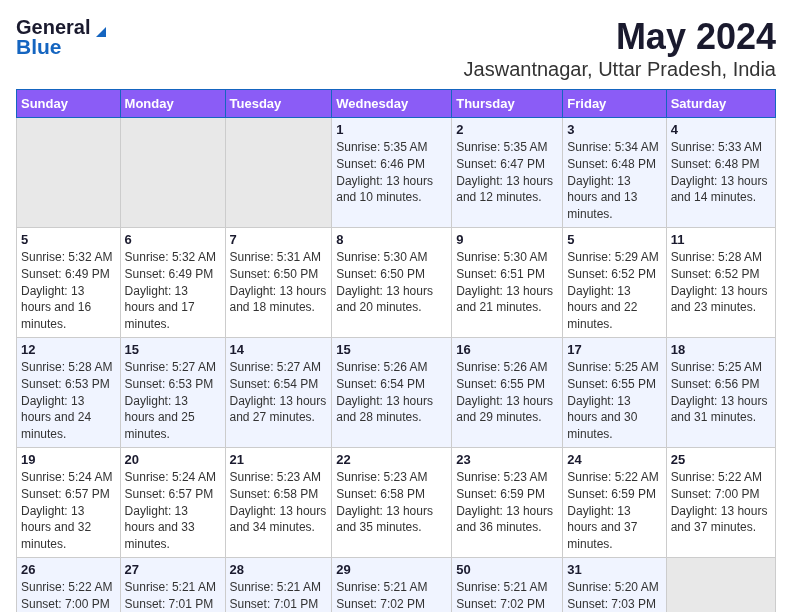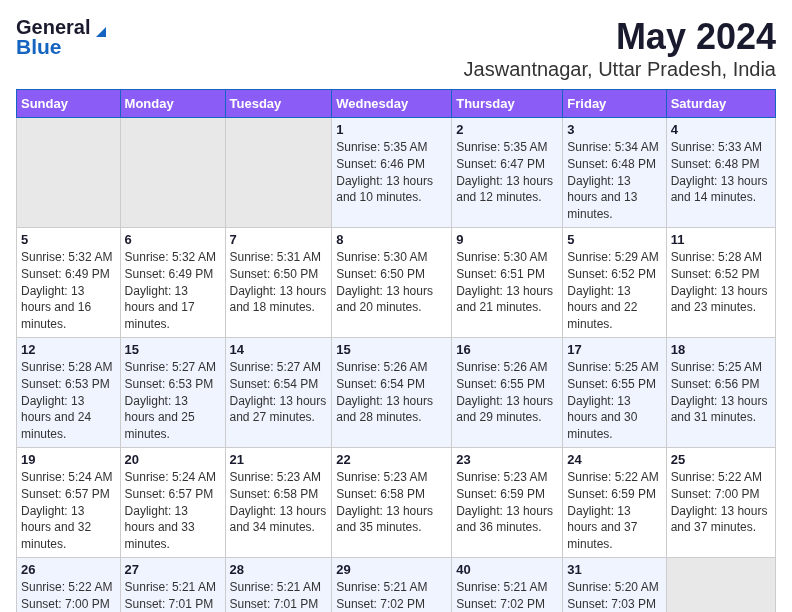--- a/index.html
+++ b/index.html
@@ -351,21 +351,21 @@
       </td>
         <td>
         <span class="day-number">29</span>
         <div class="day-info">
           Sunrise: 5:21 AM<br>
           Sunset: 7:02 PM<br>
           Daylight: 13 hours and 41 minutes.
         </div>
       </td>
         <td>
-        <span class="day-number">40</span>
+        <span class="day-number">50</span>
         <div class="day-info">
           Sunrise: 5:21 AM<br>
           Sunset: 7:02 PM<br>
           Daylight: 13 hours and 41 minutes.
         </div>
       </td>
         <td>
         <span class="day-number">31</span>
         <div class="day-info">
           Sunrise: 5:20 AM<br>

